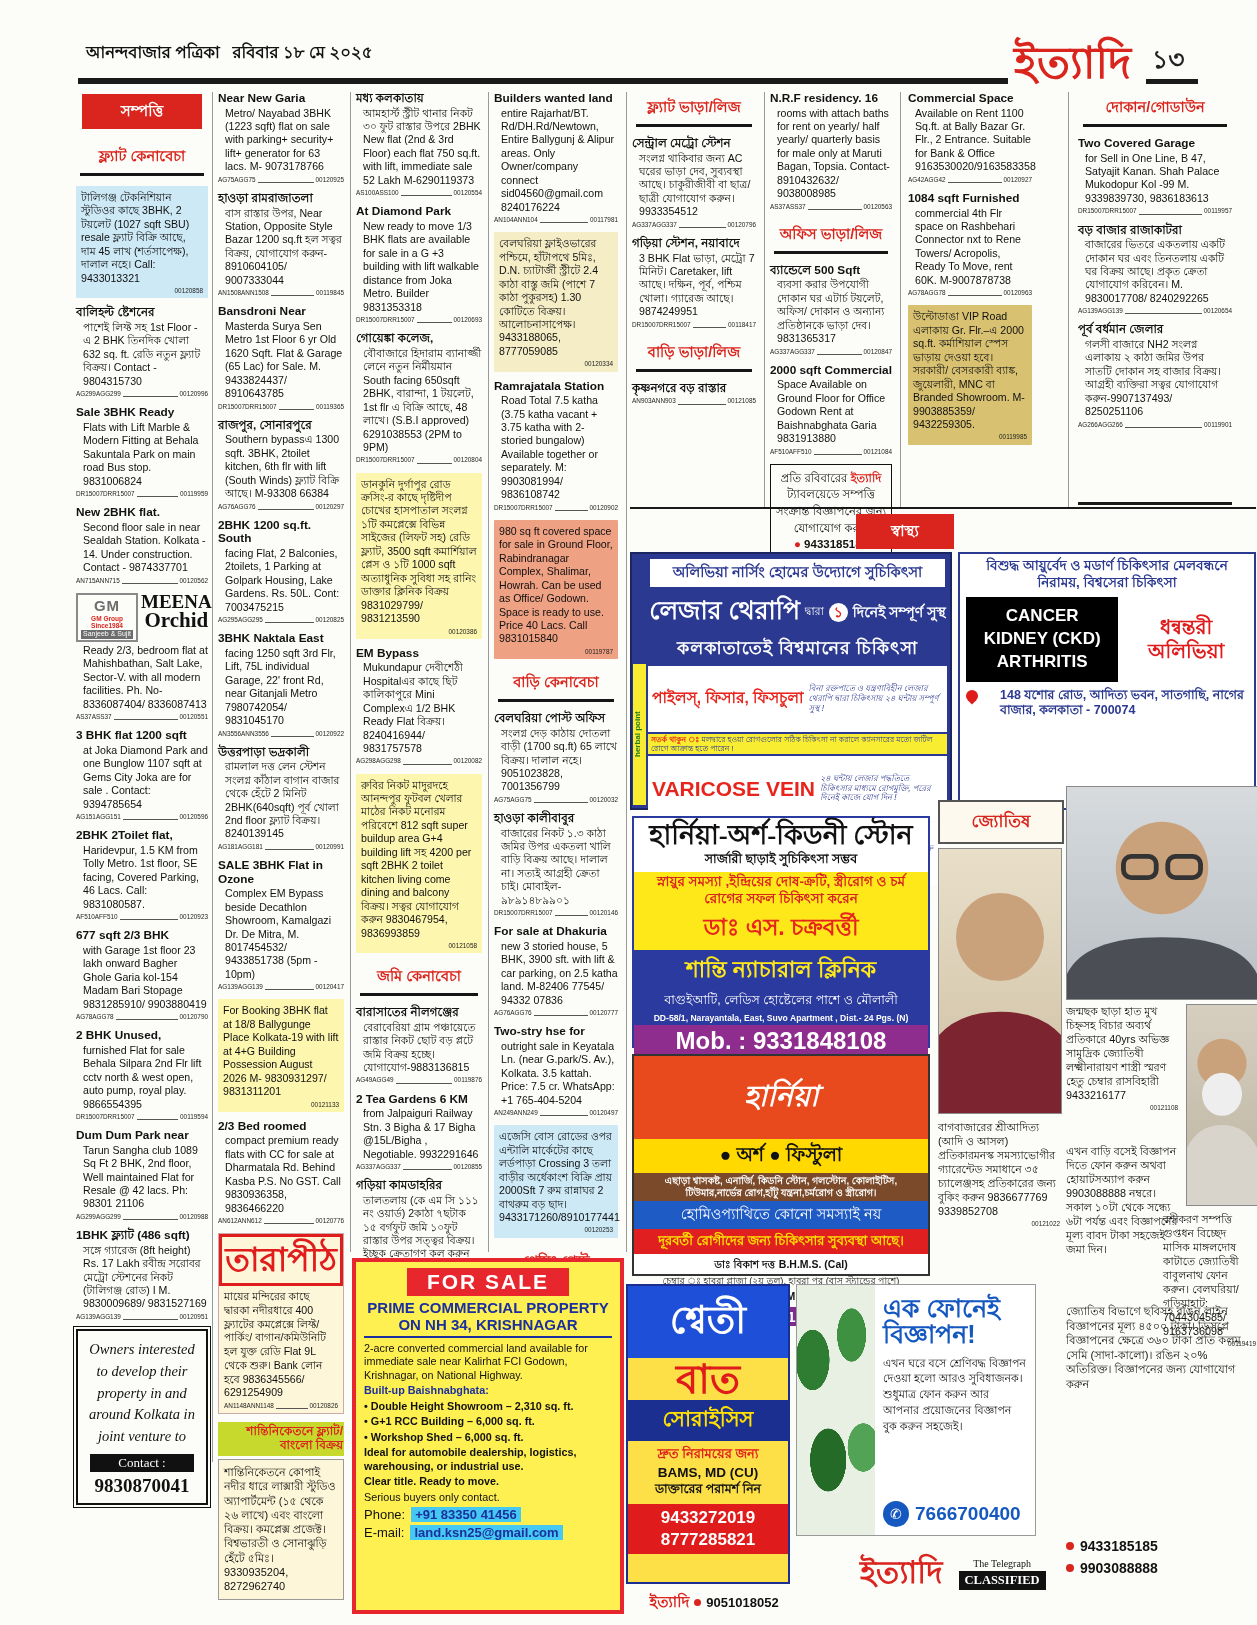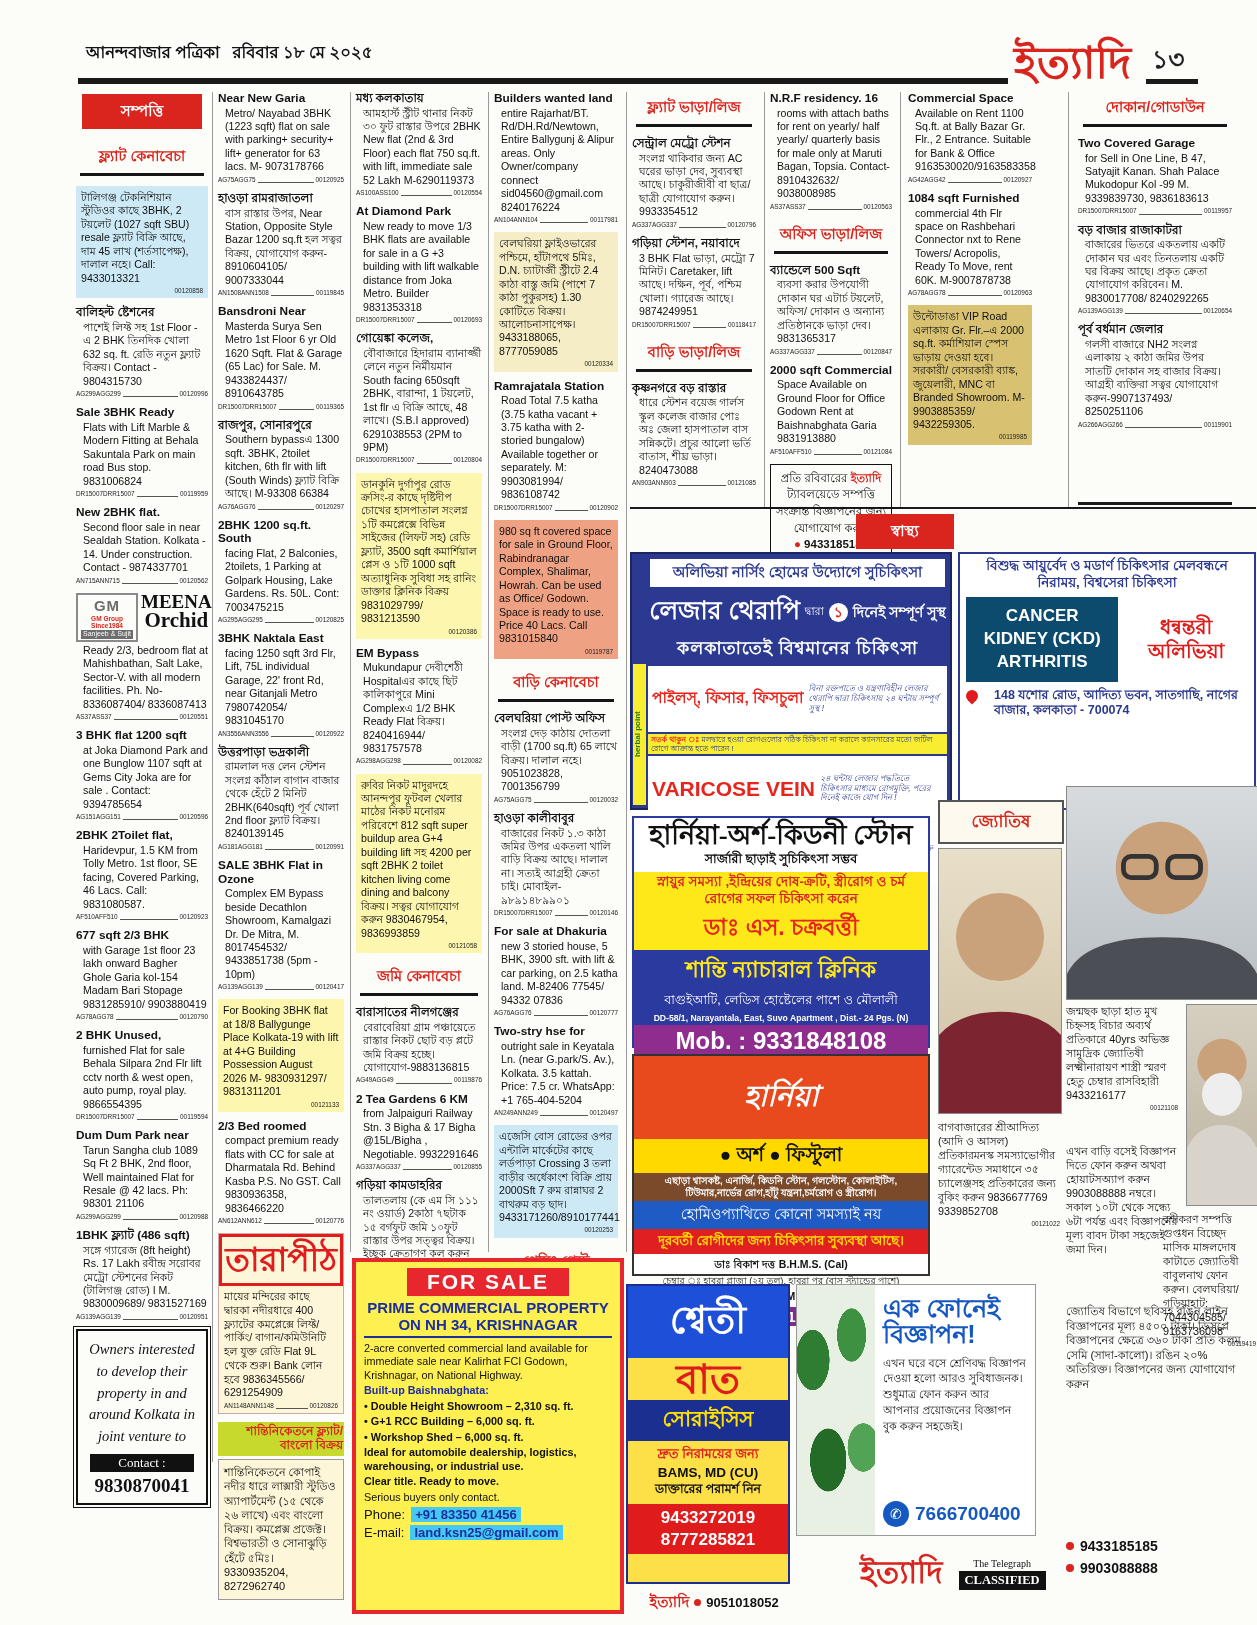--- a/index.html
+++ b/index.html
@@ -95,25 +95,25 @@
   #olivia .panel{background:#fff;padding:18px 4px;margin-bottom:2px;display:flex;gap:5px;align-items:center}
   #olivia .red{color:#e8251d;font-weight:bold;font-size:15.5px;white-space:nowrap}
   #olivia .nvy{color:#2b3990;font-size:8.2px;line-height:1.2;font-style:italic}
   #olivia .warn{background:#f9ed32;padding:1px 3px;margin-bottom:2px;font-size:7.6px;line-height:1.2;color:#2b3990}
   #olivia .warn b{color:#e8251d}
   #olivia .vv{font-size:21px}
   #olivia .phones{color:#fff;font-weight:bold;font-size:22px;text-align:center;padding-top:1px}
   #ayur{left:958px;top:552px;width:298px;height:258px;background:#fff;border:2px solid #2b3990;padding:4px 6px}
   #ayur .intro{color:#2b3990;font-weight:bold;font-size:13.5px;text-align:center;line-height:1.25}
   #ayur .mid{display:flex;gap:6px;margin-top:5px;align-items:stretch}
-  #ayur .cbox{background:#0c4a6e;color:#fff;font-weight:bold;text-align:center;flex:1.2;padding:8px 2px;
+  #ayur .cbox{background:#000000;color:#fff;font-weight:bold;text-align:center;flex:1.2;padding:8px 2px;
          font-size:17px;line-height:1.35}
   #ayur .dhan{flex:1;color:#e01b1b;font-weight:bold;font-size:20px;text-align:center;line-height:1.2;
          display:flex;flex-direction:column;justify-content:center}
-  #ayur .addr{display:flex;gap:16px;margin-top:6px;align-items:flex-start}
+  #ayur .addr{display:flex;gap:22px;margin-top:6px;align-items:flex-start}
   #ayur .addr .txt{color:#2b3990;font-weight:bold;font-size:12.5px;line-height:1.25}
   .pin{width:12px;height:12px;background:#e01b1b;border-radius:50% 50% 50% 0;transform:rotate(-45deg);flex:0 0 12px;margin-top:2px}
   #shanti{left:632px;top:816px;width:298px;height:232px;border:2px solid #2b3a9e;background:#fff;text-align:center}
   #shanti .t{font-weight:bold;font-size:27px;line-height:1.05;padding:3px 2px 0;font-family:"Liberation Serif","DejaVu Serif",serif}
   #shanti .s{font-size:12.5px;font-weight:bold;padding:1px 0 2px}
   #shanti .treat{background:#ffe81a;color:#d9251d;font-weight:bold;font-size:13.5px;padding:2px 3px;line-height:1.2}
   #shanti .doc{background:#ffe81a;color:#e8251d;font-weight:bold;font-size:23px;padding:0 0 2px}
   #shanti .clinic{background:#2b3a9e;color:#ffe81a;font-weight:bold;font-size:22px;padding:2px 0}
   #shanti .loc{background:#2b3a9e;color:#fff;font-size:12.5px;padding:0 0 2px}
   #shanti .addr{background:#2b3a9e;color:#fff;font-size:8.6px;font-weight:bold;padding:0 0 2px}
@@ -598,21 +598,20 @@
         <span class="b">3 BHK Flat ভাড়া, মেট্রো 7 মিনিট। Caretaker, lift আছে। দক্ষিন, পূর্ব, পশ্চিম খোলা। গ্যারেজ আছে। 9874249951</span>
         <div class="codes">
           <span>DR15007DRR15007</span>
           <span class="fill"></span>
           <span>00118417</span>
         </div>
       </div>
       <div class="sec-wrap"><span>বাড়ি ভাড়া/লিজ</span></div>
       <div class="ad">
         <div class="t">কৃষ্ণনগরে বড় রাস্তার</div>
-        <span class="b">ধারে স্টেশন বয়েজ গার্লস স্কুল কলেজ বাজার পোঃ অঃ জেলা হাসপাতাল বাস সন্নিকটে। প্রচুর আলো ভর্তি বাতাস, শীঘ্র ভাড়া। 8240473088</span>
         <div class="codes">
           <span>AN903ANN903</span>
           <span class="fill"></span>
           <span>00121085</span>
         </div>
       </div>
     </div>
   <div class="col" id="col6">
       <div class="ad">
         <div class="t">N.R.F residency. 16</div>

